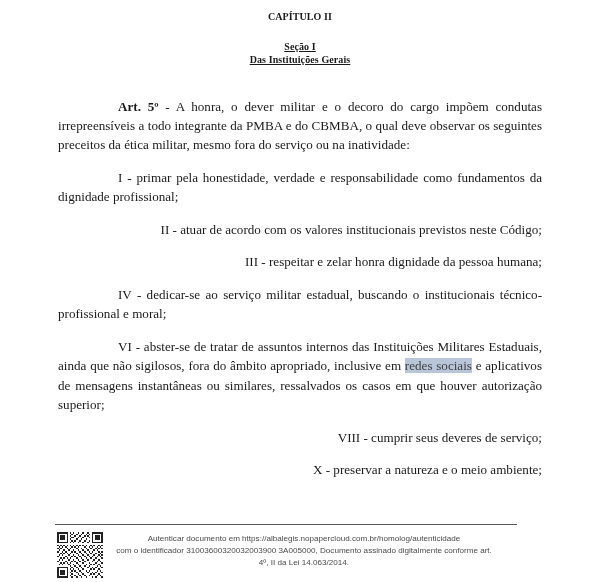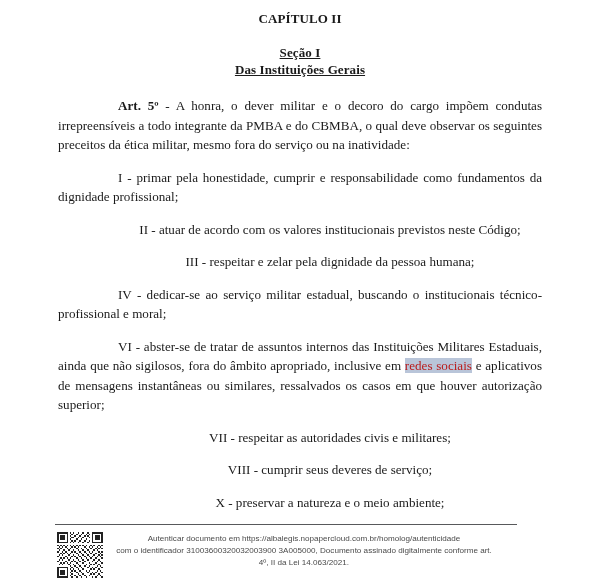--- a/index.html
+++ b/index.html
@@ -20,60 +20,60 @@
     height: 582px;
     background: #ffffff;
     box-sizing: border-box;
   }
   .content {
     padding: 8px 58px 0 58px;
   }
   .heading-block {
     text-align: center;
     font-weight: bold;
-    font-size: 13px;
+    font-size: 10px;
     line-height: 1.32;
     letter-spacing: 0.1px;
   }
   .heading-block .line {
     display: block;
     white-space: nowrap;
   }
   .chapter-block {
     margin-top: 2px;
   }
   .section-block {
     margin-top: 17px;
     text-decoration: underline;
   }
   .body-text {
-    margin-top: 18px;
+    margin-top: 30px;
     font-size: 13.1px;
     line-height: 1.47;
     text-align: justify;
     text-justify: inter-word;
     text-indent: 60px;
     hyphens: none;
   }
   .item {
     margin-top: 13.5px;
     font-size: 13.1px;
     line-height: 1.47;
     text-align: justify;
     text-indent: 60px;
   }
   .item.one-line {
-    text-align: center;
+    text-align: right;
   }
   .art-label {
     font-weight: bold;
   }
   .hl {
     background: #b9c5d9;
-    color: #b91c1c;
+    color: #404040;
   }
   .footer {
     position: absolute;
     left: 0;
     right: 0;
     bottom: 0;
     padding: 0 83px 4px 55px;
     box-sizing: border-box;
   }
   .footer-rule {
@@ -117,32 +117,31 @@
       <span class="line">CAPÍTULO II</span>
     </div>
 
     <div class="heading-block section-block">
       <span class="line">Seção I</span>
       <span class="line">Das Instituições Gerais</span>
     </div>
 
     <p class="body-text"><span class="art-label">Art. 5º</span><span> - A honra, o dever militar e o decoro do cargo impõem condutas irrepreensíveis a todo integrante da PMBA e do CBMBA, o qual deve observar os seguintes preceitos da ética militar, mesmo fora do serviço ou na inatividade:</span></p>
 
-    <p class="item">I - primar pela honestidade, cumprir e responsabilidade como fundamentos da dignidade profissional;</p>
+    <p class="item">I - primar pela honestidade, verdade e responsabilidade como fundamentos da dignidade profissional;</p>
 
     <p class="item one-line">II - atuar de acordo com os valores institucionais previstos neste Código;</p>
 
-    <p class="item one-line">III - respeitar e zelar pela dignidade da pessoa humana;</p>
+    <p class="item one-line">III - respeitar e zelar honra dignidade da pessoa humana;</p>
 
     <p class="item">IV - dedicar-se ao serviço militar estadual, buscando o institucionais técnico-profissional e moral;</p>
 
 
     <p class="item"><span>VI - abster-se de tratar de assuntos internos das Instituições Militares Estaduais, ainda que não sigilosos, fora do âmbito apropriado, inclusive em </span><span class="hl">redes sociais</span><span> e aplicativos de mensagens instantâneas ou similares, ressalvados os casos em que houver autorização superior;</span></p>
 
-    <p class="item one-line">VII - respeitar as autoridades civis e militares;</p>
 
     <p class="item one-line">VIII - cumprir seus deveres de serviço;</p>
 
 
     <p class="item one-line">X - preservar a natureza e o meio ambiente;</p>
 
   </div>
 
   <div class="footer">
     <div class="footer-rule"></div>
@@ -386,18 +385,18 @@
               <rect x="18" y="28" width="1" height="1"></rect>
             <rect x="22" y="28" width="1" height="1"></rect>
               <rect x="24" y="28" width="1" height="1"></rect>
             <rect x="28" y="28" width="1" height="1"></rect>
           </g>
         </svg>
       </div>
       <div class="footer-text">
         <span class="fl">Autenticar documento em https://albalegis.nopapercloud.com.br/homolog/autenticidade</span>
         <span class="fl">com o identificador 31003600320032003900 3A005000, Documento assinado digitalmente conforme art.</span>
-        <span class="fl">4º, II da Lei 14.063/2021.</span>
+        <span class="fl">4º, II da Lei 14.063/2014.</span>
       </div>
     </div>
   </div>
 
 </div>
 
 </body></html>

